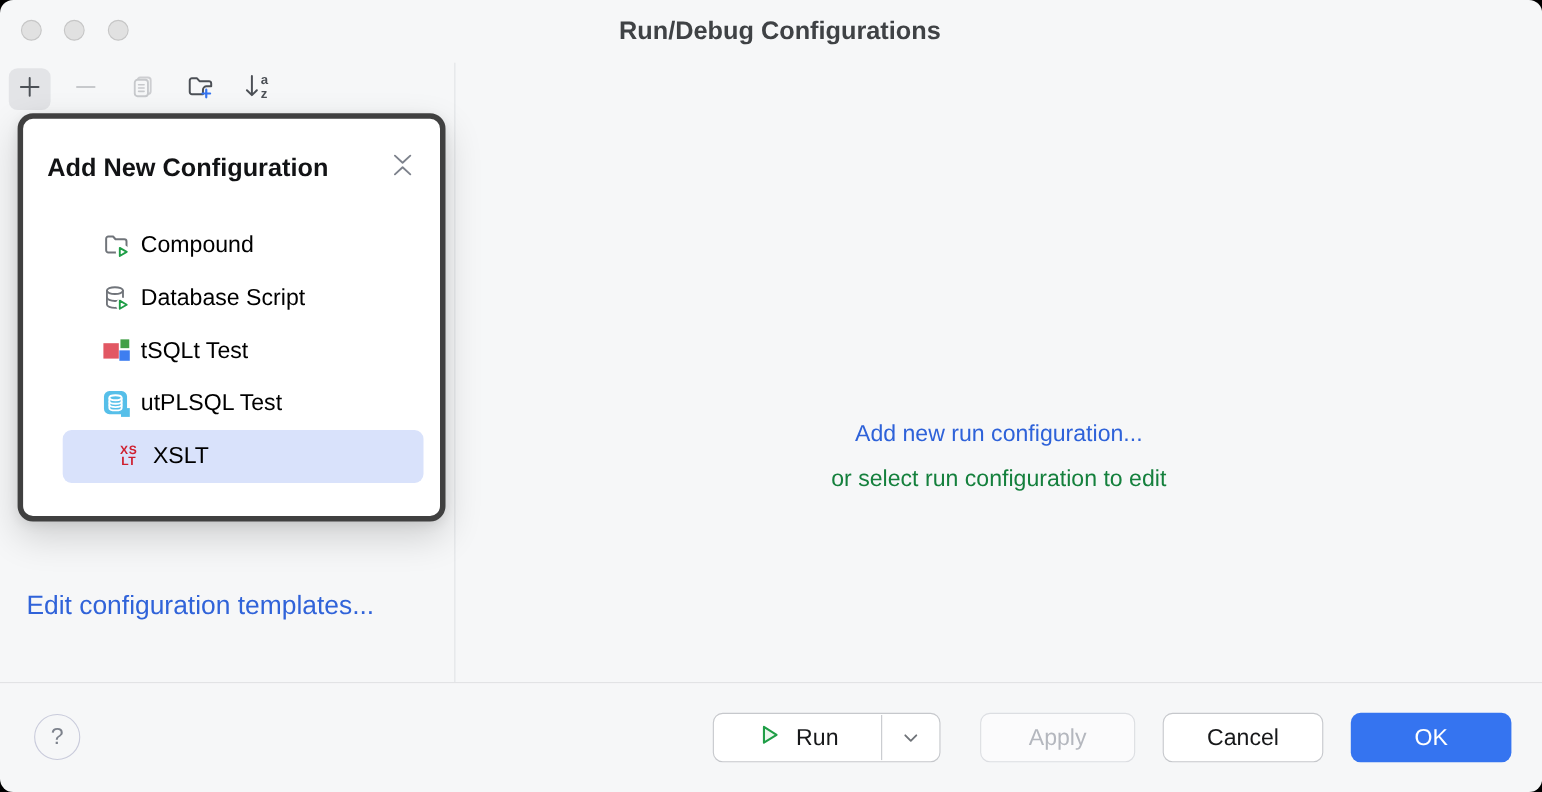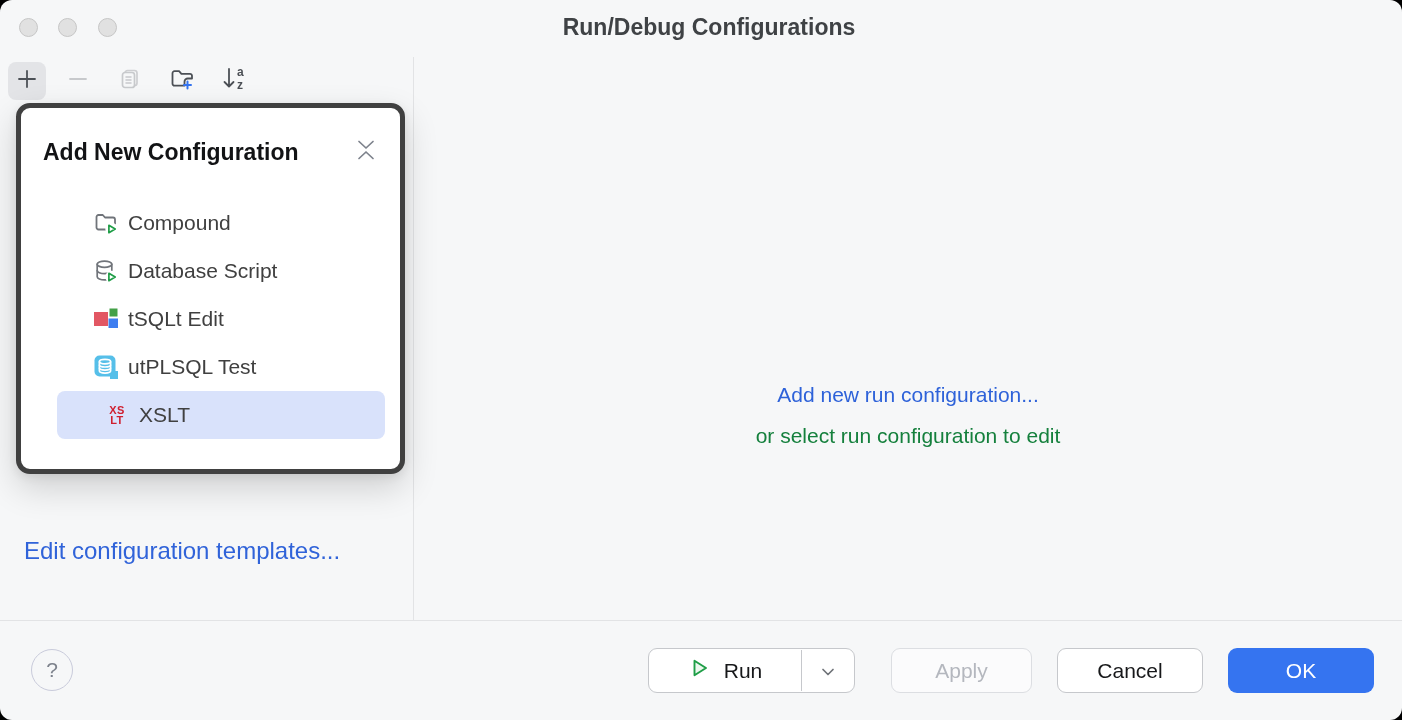--- a/index.html
+++ b/index.html
@@ -27,21 +27,21 @@
   .popup{position:absolute;left:16px;top:103px;width:389px;height:371px;background:#fff;
     border:5px solid #404040;border-radius:14px;box-sizing:border-box;
     box-shadow:0 14px 34px rgba(0,0,0,.16),0 3px 10px rgba(0,0,0,.08);}
   .popup-title{position:absolute;left:22px;top:31px;font-size:23px;font-weight:700;color:#121315;}
   .popup-close{position:absolute;right:22px;top:31px;width:24px;height:26px;
     display:flex;align-items:center;justify-content:center;}
   .popup-list{position:absolute;left:25px;top:91px;width:339px;}
   .popup-item{height:48px;display:flex;align-items:center;padding-left:47px;
     box-sizing:border-box;border-radius:8px;gap:9px;}
   .popup-item.selected{background:#d9e2fb;margin-left:11px;}
-  .popup-item .label{font-size:21px;color:#404040;}
+  .popup-item .label{font-size:21px;color:#000000;}
   .pi-icon{width:26px;height:26px;flex:0 0 26px;display:flex;align-items:center;justify-content:center;}
   .xslt-glyph{font-size:11px;line-height:10px;font-weight:700;color:#cf1f2f;
     letter-spacing:.5px;text-align:center;}
   
   .edit-templates{position:absolute;left:24px;top:537px;font-size:24px;color:#3063d9;cursor:pointer;}
   
   .main-empty{position:absolute;left:414px;right:0;top:383px;text-align:center;}
   .add-link{font-size:21px;color:#2e62d9;cursor:pointer;}
   .main-sub{margin-top:17px;font-size:21px;color:#15803d;}
   
@@ -158,21 +158,21 @@
       </div>
 
       <div class="popup-item">
         <span class="pi-icon">
           <svg width="26" height="26" viewBox="0 0 26 26">
             <rect x="1" y="6" width="14" height="14" fill="#e25763"></rect>
             <rect x="16.5" y="2.5" width="8" height="8" fill="#43a047"></rect>
             <rect x="15.5" y="12.5" width="9.5" height="9.5" fill="#3e7ef0"></rect>
           </svg>
         </span>
-        <span class="label">tSQLt Edit</span>
+        <span class="label">tSQLt Test</span>
       </div>
 
       <div class="popup-item">
         <span class="pi-icon">
           <svg width="26" height="26" viewBox="0 0 26 26">
             <rect x="1.5" y="1.5" width="21" height="21" rx="5" fill="#56bfe9"></rect>
             <rect x="17" y="17" width="8" height="8" fill="#56bfe9"></rect>
             <ellipse cx="12" cy="7.6" rx="5.6" ry="2.3" fill="none" stroke="#fff" stroke-width="1.7"></ellipse>
             <path d="M6.4 7.6v9.2c0 1.3 2.5 2.3 5.6 2.3s5.6-1 5.6-2.3V7.6" fill="none" stroke="#fff" stroke-width="1.7"></path>
             <path d="M6.4 10.7c0 1.3 2.5 2.3 5.6 2.3s5.6-1 5.6-2.3M6.4 13.8c0 1.3 2.5 2.3 5.6 2.3s5.6-1 5.6-2.3" fill="none" stroke="#fff" stroke-width="1.7"></path>

